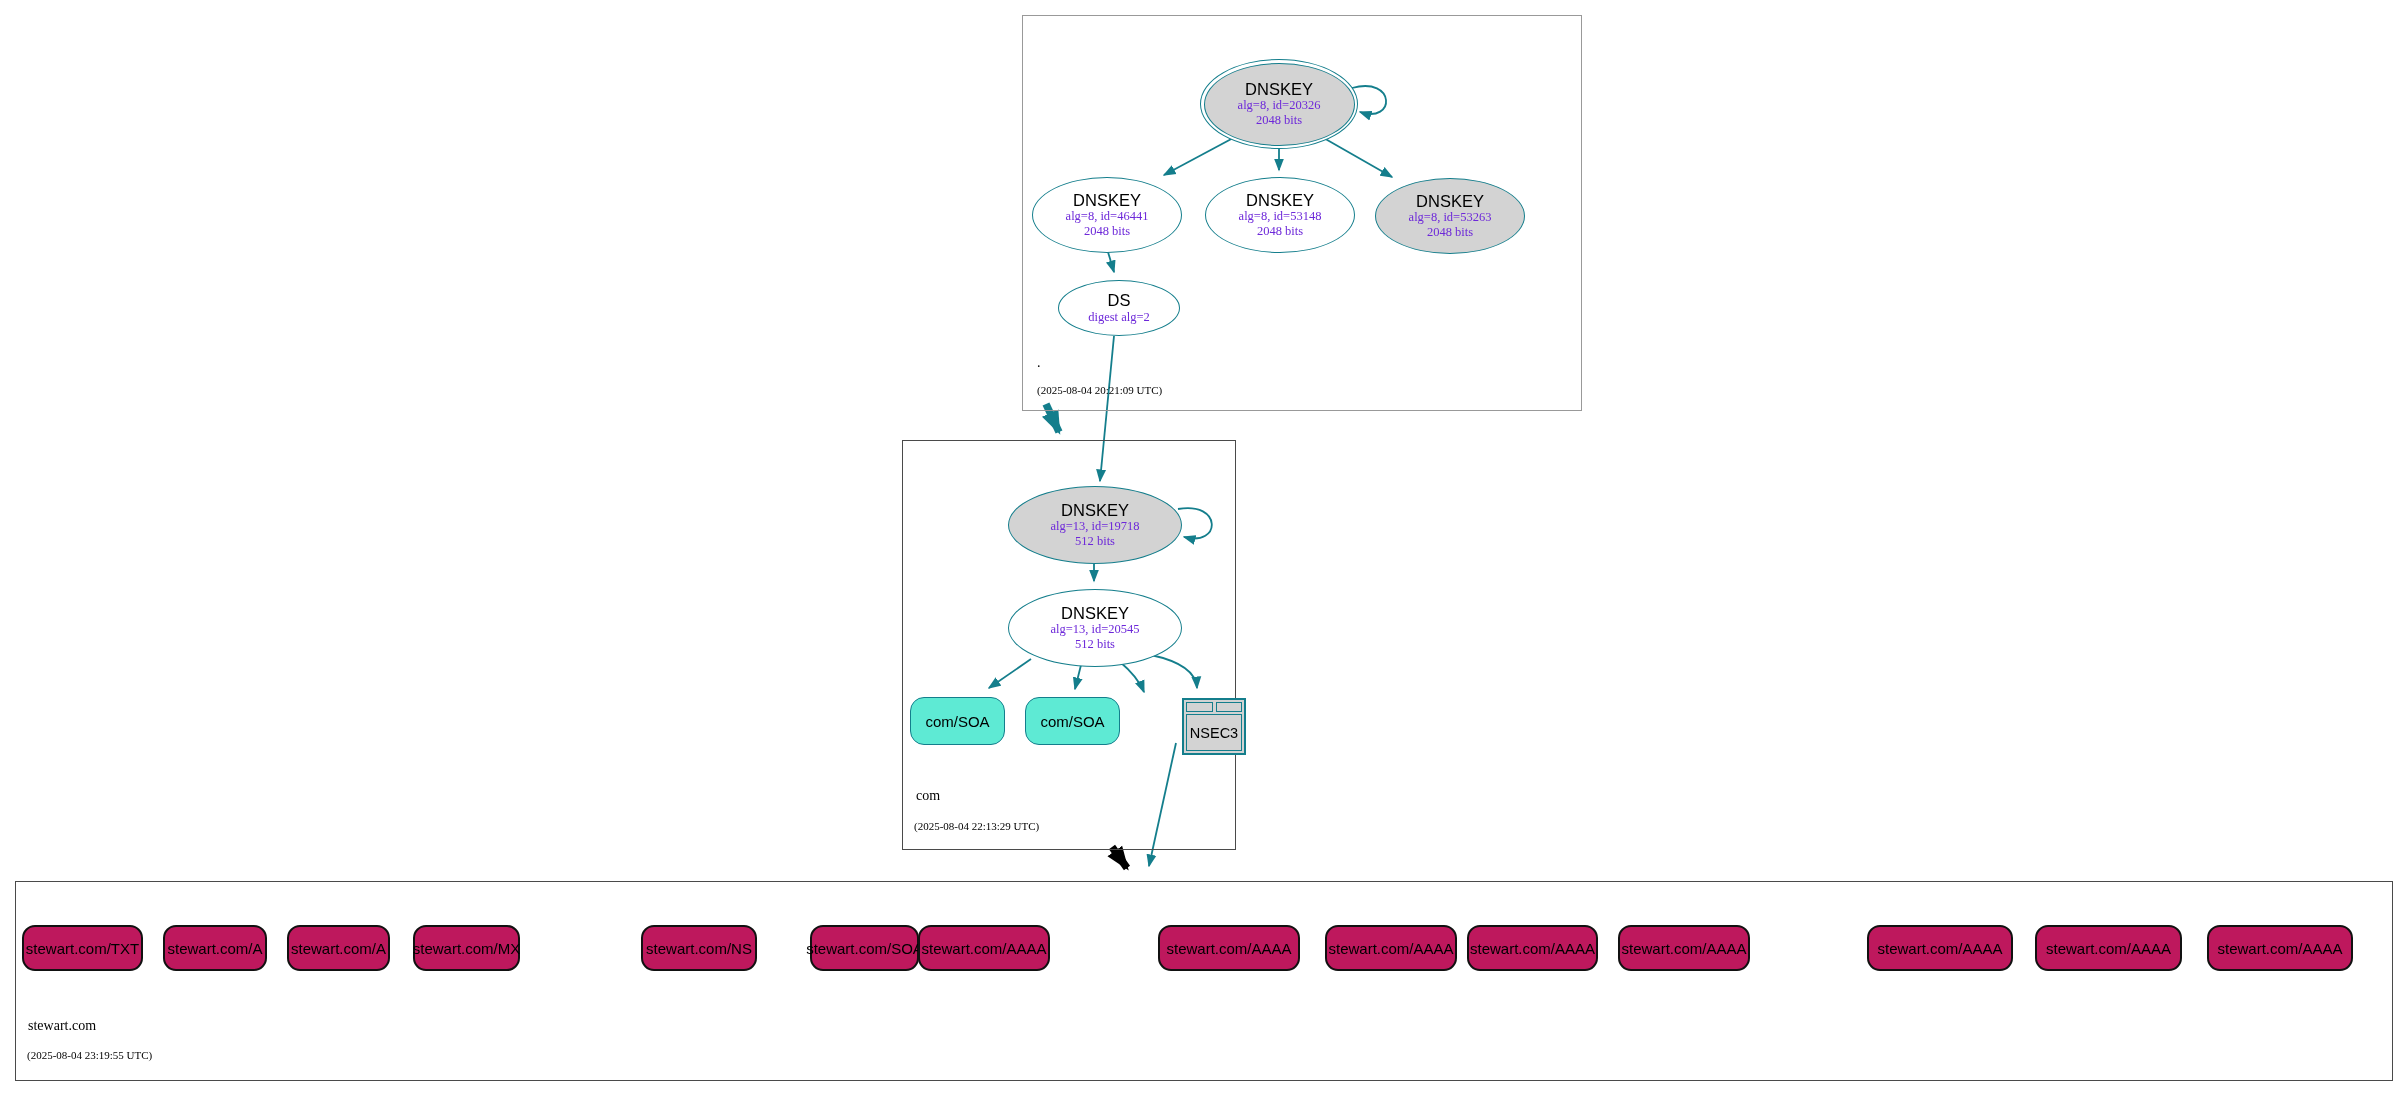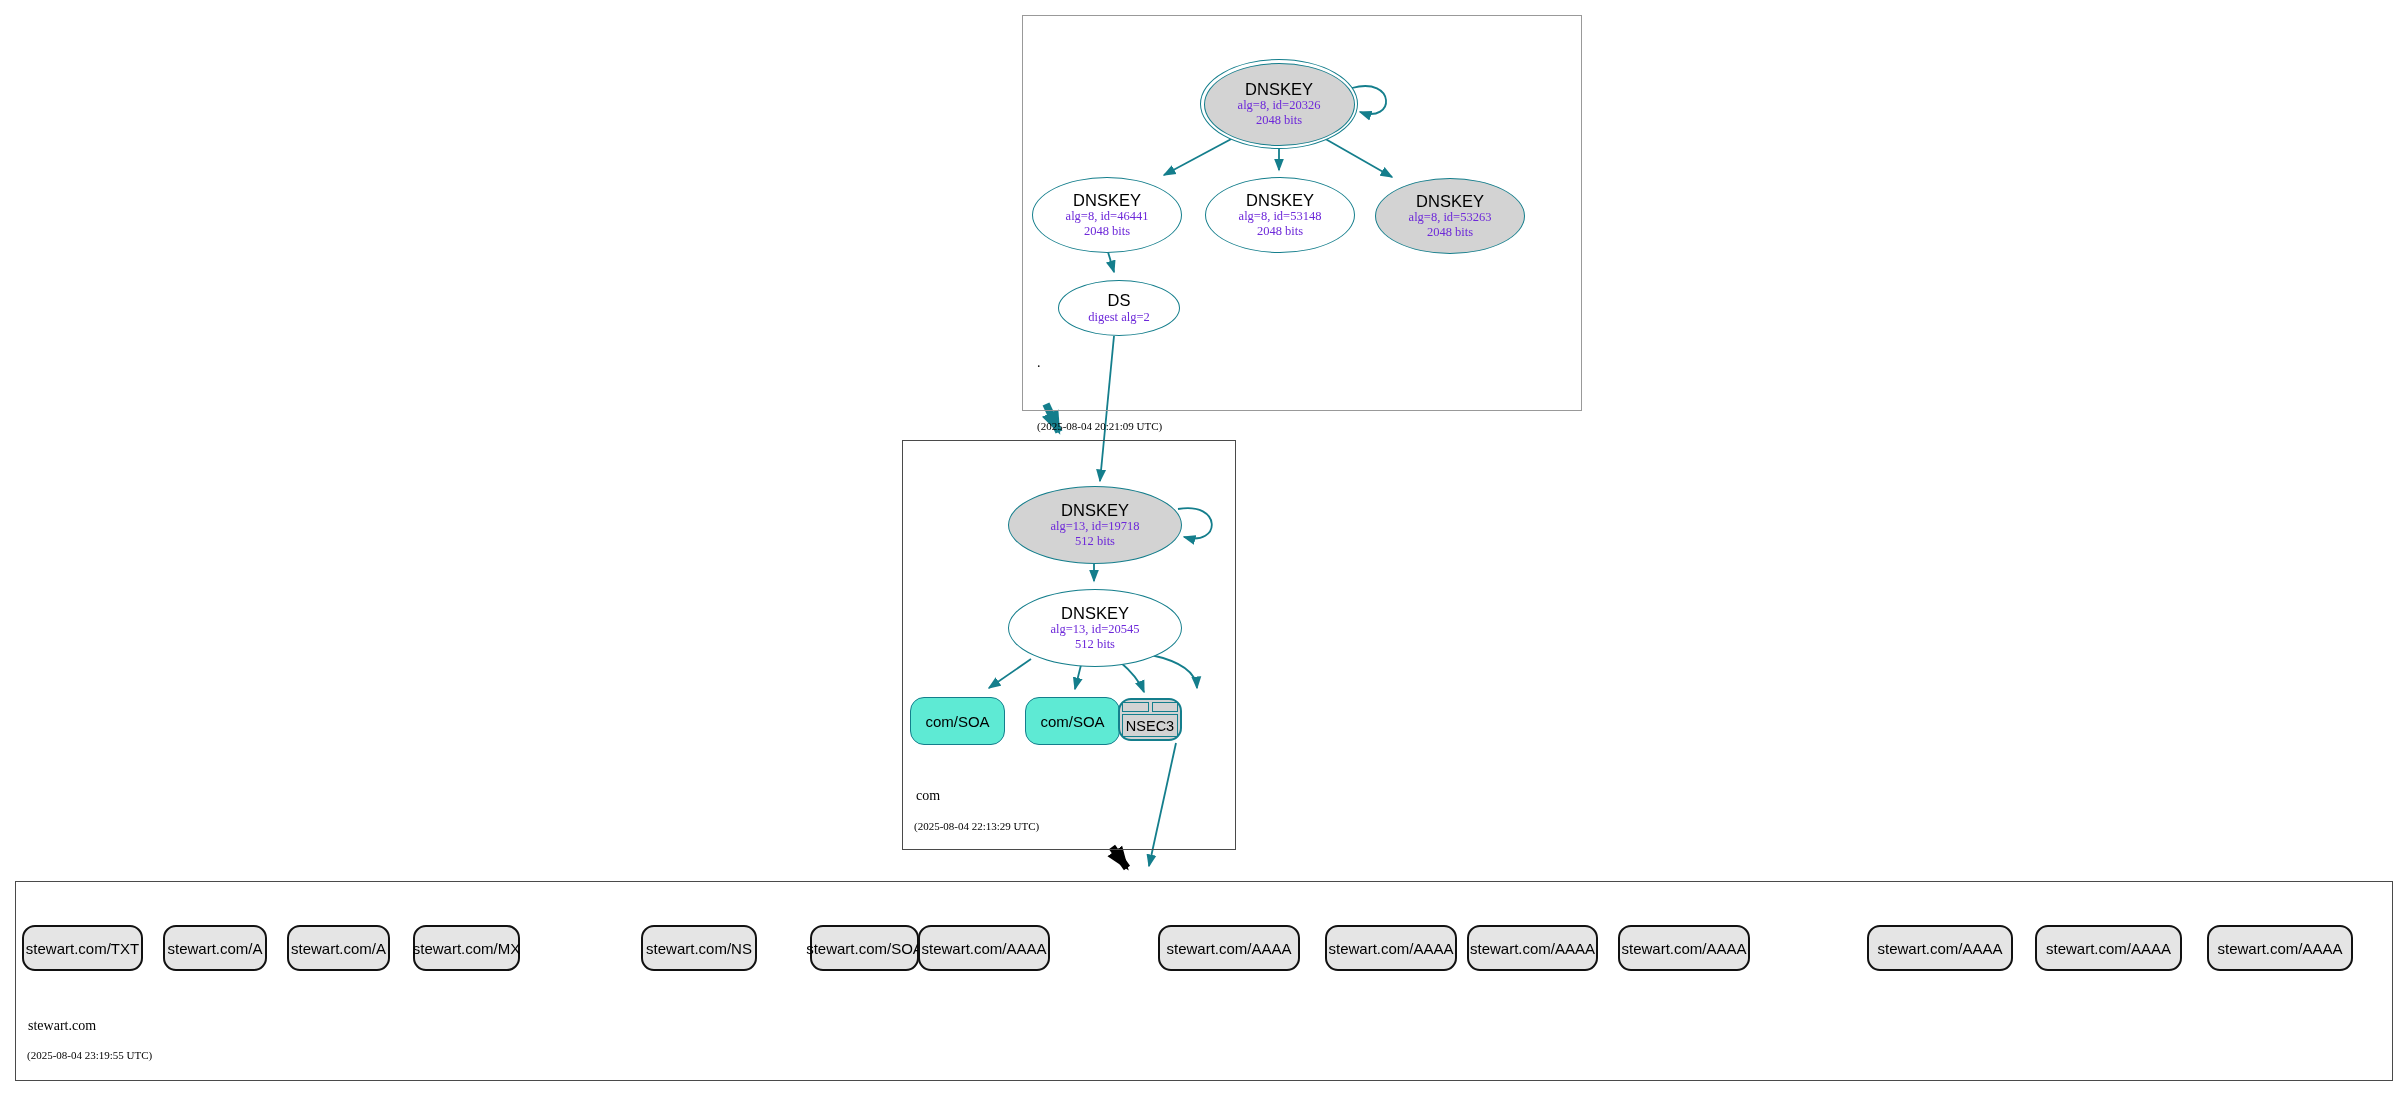--- a/index.html
+++ b/index.html
@@ -18,21 +18,21 @@
   .ell.gray{background:#d3d3d3;}
   .outer2{position:absolute;border:1.8px solid #147e8c;border-radius:50%;background:#fff;}
   .inner2{position:absolute;inset:2.5px;border:1.8px solid #147e8c;border-radius:50%;background:#d3d3d3;
           display:flex;flex-direction:column;align-items:center;justify-content:center;text-align:center;}
   .nt{font-family:"Liberation Sans",sans-serif;font-size:16.5px;color:#000;line-height:1.12;}
   .ns{font-family:"Liberation Serif",serif;font-size:12.5px;color:#6d28d9;line-height:1.18;}
 
   .rrt{position:absolute;border:1.8px solid #147e8c;border-radius:14px;background:#5eead4;
        display:flex;align-items:center;justify-content:center;
        font-family:"Liberation Sans",sans-serif;font-size:15px;color:#000;}
-  .rrb{position:absolute;top:925px;height:46px;border:2px solid #111;border-radius:13px;background:#e5e5e5;
+  .rrb{position:absolute;top:925px;height:46px;border:2px solid #111;border-radius:13px;background:#be185d;
        display:flex;align-items:center;justify-content:center;box-sizing:border-box;
        font-family:"Liberation Sans",sans-serif;font-size:15px;color:#000;}
 
   .nsec3{position:absolute;background:#d3d3d3;border:2.6px solid #147e8c;box-sizing:border-box;
          display:flex;flex-direction:column;padding:2px;}
   .nsec3-cells{display:flex;gap:3px;height:10px;margin-bottom:2px;}
   .nsec3-cells .cell{flex:1;border:1.6px solid #147e8c;background:#d3d3d3;}
   .nsec3-body{flex:1;border:1.6px solid #147e8c;display:flex;align-items:center;justify-content:center;
               font-family:"Liberation Sans",sans-serif;font-size:14.5px;color:#000;}
 </style>
@@ -71,21 +71,21 @@
     <path d="M 1119 661 Q 1138 677 1144 692" fill="none" stroke="#147e8c" stroke-width="1.8" marker-end="url(#m-teal)"></path>
     <path d="M 1151 655 C 1179 661 1196 672 1197 688" fill="none" stroke="#147e8c" stroke-width="1.8" marker-end="url(#m-teal)"></path>
 
     <path d="M 1176 743 L 1149 866" fill="none" stroke="#147e8c" stroke-width="1.8" marker-end="url(#m-teal)"></path>
 
     <path d="M 1112 847 L 1127 868" fill="none" stroke="#000000" stroke-width="7.5" marker-end="url(#m-black-big)"></path>
   </svg>
 
   <div class="zbox light" style="left:1022px;top:15px;width:558px;height:394px;"></div>
   <div class="zname" style="left:1037px;top:355px;">.</div>
-  <div class="zts" style="left:1037px;top:384px;margin-top:36px;">(2025-08-04 20:21:09 UTC)</div>
+  <div class="zts" style="left:1037px;top:384px;">(2025-08-04 20:21:09 UTC)</div>
 
   <div class="outer2" style="left:1200px;top:59px;width:156px;height:88px;">
     <div class="inner2">
       <span class="nt">DNSKEY</span>
       <span class="ns">alg=8, id=20326</span>
       <span class="ns">2048 bits</span>
     </div>
   </div>
 
   <div class="ell" style="left:1032px;top:177px;width:148px;height:74px;">
@@ -123,21 +123,21 @@
 
   <div class="ell" style="left:1008px;top:589px;width:172px;height:76px;">
     <span class="nt">DNSKEY</span>
     <span class="ns">alg=13, id=20545</span>
     <span class="ns">512 bits</span>
   </div>
 
   <div class="rrt" style="left:910px;top:697px;width:93px;height:46px;">com/SOA</div>
   <div class="rrt" style="left:1025px;top:697px;width:93px;height:46px;">com/SOA</div>
 
-  <div class="nsec3" style="left:1118px;top:698px;width:64px;height:43px;border-radius:13px;">
+  <div class="nsec3" style="left:1182px;top:698px;width:64px;height:57px;">
     <div class="nsec3-cells">
       <div class="cell"></div>
       <div class="cell"></div>
     </div>
     <div class="nsec3-body">NSEC3</div>
   </div>
 
   <div class="zbox" style="left:15px;top:881px;width:2376px;height:198px;"></div>
   <div class="zname" style="left:28px;top:1018px;text-align:center;">stewart.com</div>
   <div class="zts" style="left:27px;top:1049px;">(2025-08-04 23:19:55 UTC)</div>

